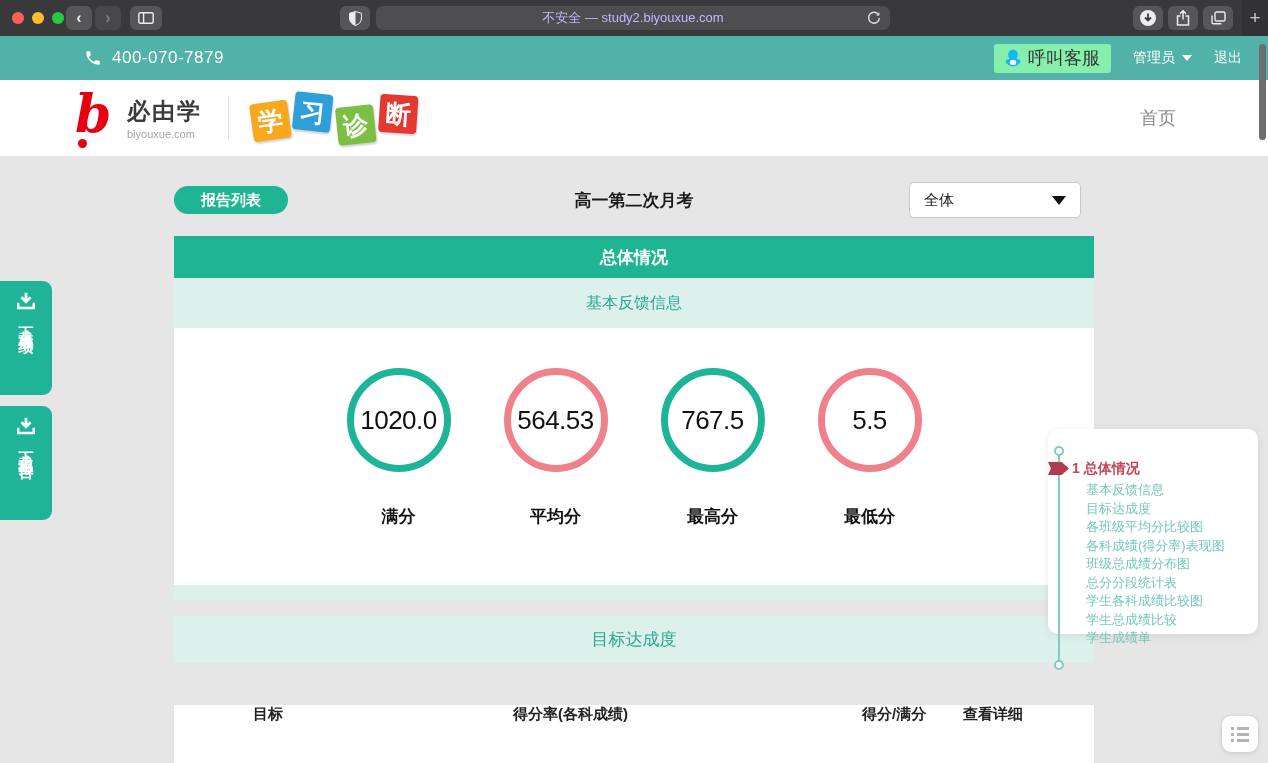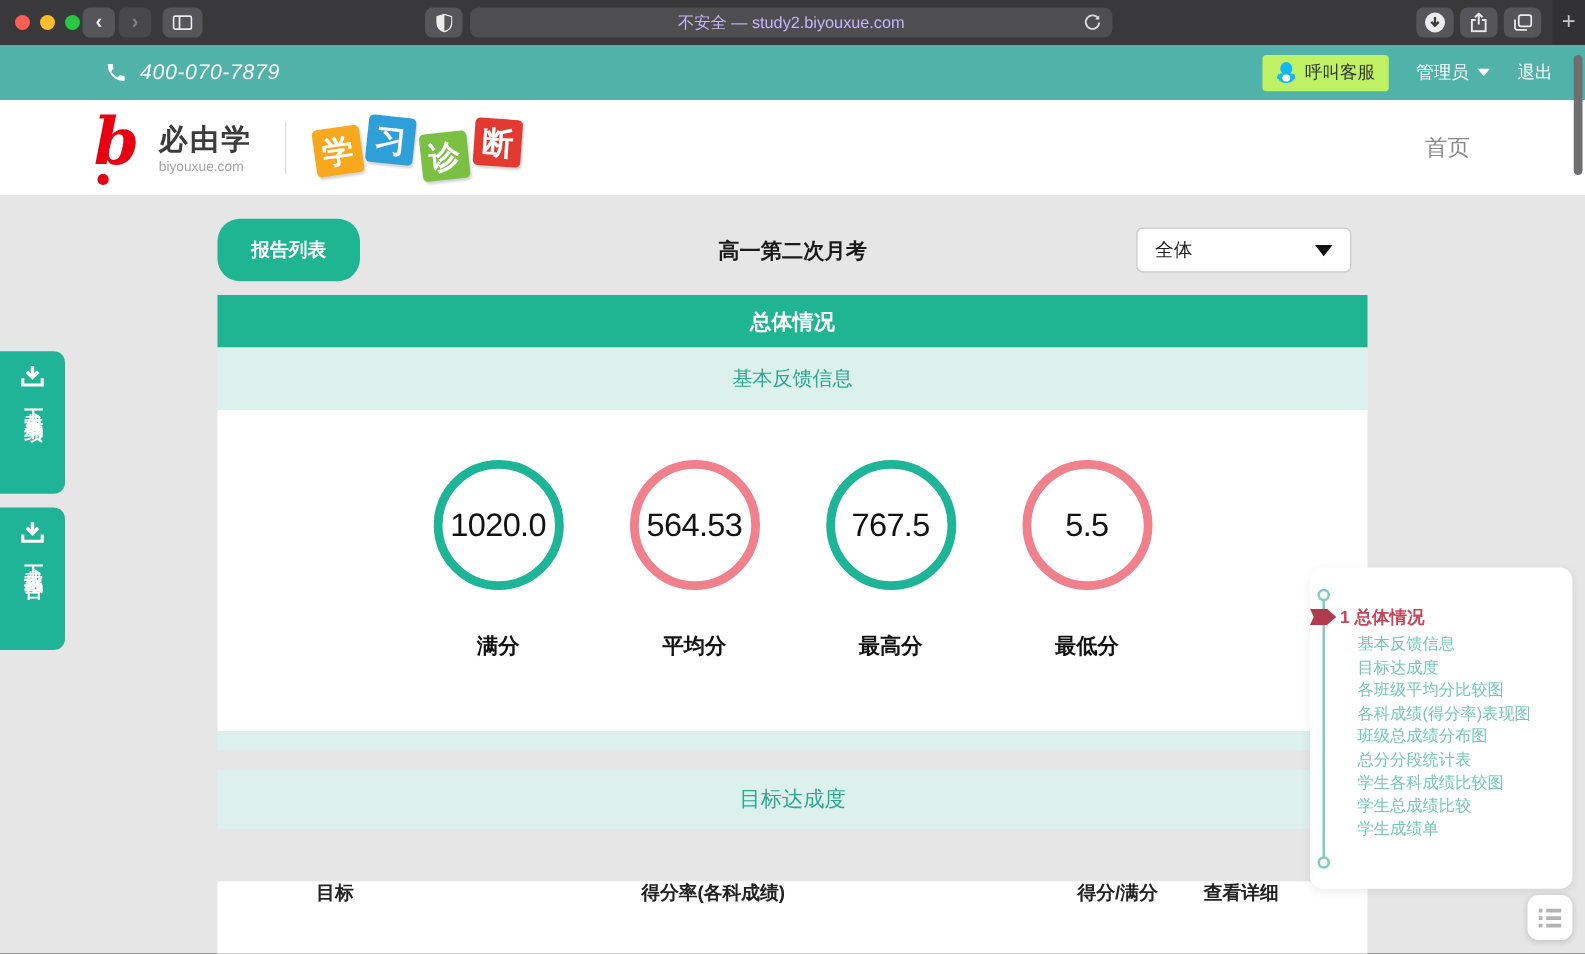--- a/index.html
+++ b/index.html
@@ -20,24 +20,24 @@
             border-radius:7px; display:flex; align-items:center; justify-content:center; }
   .urlbar .url-text { color:#c4b5fd; font-size:13px; }
   .reload { position:absolute; right:8px; top:4px; width:16px; height:16px; }
   .newtab-zone { position:absolute; right:0; top:0; width:26px; height:36px; background:#323234;
                  display:flex; align-items:center; justify-content:center; color:#c9c9c9; font-size:19px; }
   .scroll-thumb { position:absolute; right:2px; top:44px; width:7px; height:96px; background:#6e6e71; border-radius:4px; z-index:60; }
 
   
   .topbar { position:absolute; top:36px; left:0; width:1268px; height:44px; background:#50b2a8;
             display:flex; align-items:center; justify-content:space-between; padding:0 26px 0 84px; color:#fff; }
-  .phone-group { display:flex; align-items:center; gap:10px; font-size:17px; letter-spacing:.5px;font-style:italic; }
+  .phone-group { display:flex; align-items:center; gap:10px; font-size:17px; letter-spacing:.5px; }
   .topbar-right { display:flex; align-items:center; gap:22px; }
-  .service-btn { display:flex; align-items:center; gap:7px; background:#bef264; border:none; border-radius:3px;
-                 height:29px; padding:0 11px; font-size:14px; color:#333; cursor:pointer; font-family:inherit;justify-content:center; }
+  .service-btn { display:flex; align-items:center; gap:7px; background:#86efac; border:none; border-radius:3px;
+                 height:29px; padding:0 11px; font-size:18px; color:#333; cursor:pointer; font-family:inherit;justify-content:center; }
   .user-menu { display:flex; align-items:center; gap:7px; font-size:14px; cursor:pointer; }
   .caret-down { width:0; height:0; border-left:5px solid transparent; border-right:5px solid transparent; border-top:6px solid #fff; }
   .logout { font-size:14px; cursor:pointer; }
 
   
   .brandbar { position:absolute; top:80px; left:0; width:1268px; height:76px; background:#fff;
               display:flex; align-items:center; padding:0 92px 0 75px; }
   .logo-b { position:relative; width:44px; height:56px; }
   .logo-b .bchar { font-family:"DejaVu Serif",serif; font-weight:bold; font-style:italic;
                    font-size:52px; color:#e60012; line-height:48px; }
@@ -52,21 +52,21 @@
   .tile.t0 { background:#f7a81c; transform:rotate(-8deg) translateY(3px); }
   .tile.t1 { background:#2e9fd9; transform:rotate(6deg) translateY(-6px); margin-left:4px; }
   .tile.t2 { background:#7cc043; transform:rotate(-6deg) translateY(7px); margin-left:5px; }
   .tile.t3 { background:#e23a30; transform:rotate(4deg) translateY(-4px); margin-left:5px; }
   .home-link { margin-left:auto; color:#8a8a8a; font-size:18px; cursor:pointer; }
 
   
   .main { position:absolute; top:156px; left:0; width:1268px; height:607px; }
   .col { width:920px; margin:0 auto; }
   .toolbar { margin-top:26px; height:36px; position:relative; display:flex; align-items:center; }
-  .pill-btn { background:#1fb492; color:#fff; border:none; border-radius:18px; height:50px; padding:0 27px;
+  .pill-btn { background:#1fb492; color:#fff; border:none; border-radius:18px; height:28px; padding:0 27px;
               font-size:15px; font-weight:bold; cursor:pointer; font-family:inherit; }
   .exam-title { position:absolute; left:0; right:0; text-align:center; font-size:17px; font-weight:bold; color:#1a1a1a; }
   .scope-select { position:absolute; right:13px; top:0; width:172px; height:36px; background:#fff;
                   border:1px solid #c9c9c9; border-radius:5px; display:flex; align-items:center;
                   justify-content:space-between; padding:0 14px; font-size:15px; color:#222; cursor:pointer; }
   .scope-caret { width:0; height:0; border-left:7px solid transparent; border-right:7px solid transparent; border-top:9px solid #111; }
 
   .banner-main { margin-top:18px; height:42px; background:#1fb492; color:#fff; font-size:17px; font-weight:bold;
                  display:flex; align-items:center; justify-content:center; }
   .banner-sub { height:50px; background:#ddf1ec; color:#2aa893; font-size:16px;
@@ -96,21 +96,21 @@
 
   
   .side-btn { position:absolute; left:0; width:52px; background:#1fb498; border-radius:0 9px 9px 0;
               color:#fff; display:flex; flex-direction:column; align-items:center; padding-top:11px; cursor:pointer; z-index:40; }
   .side-btn.b0 { top:281px; height:114px; }
   .side-btn.b1 { top:406px; height:114px; }
   .side-btn .vtext { margin-top:5px; font-size:15px; font-weight:bold; line-height:22px;
                      writing-mode:vertical-rl; text-orientation:upright; letter-spacing:4px; }
 
   
-  .toc-panel { position:absolute; left:1048px; top:454px; width:210px; height:257px; background:#fff;
+  .toc-panel { position:absolute; left:1048px; top:429px; width:210px; height:205px; background:#fff;
                border-radius:10px; box-shadow:0 2px 8px rgba(0,0,0,.08); z-index:30; }
   .toc-line { position:absolute; left:10px; top:23px; width:2px; height:212px; background:#7fccc0; }
   .toc-node { position:absolute; left:6px; width:10px; height:10px; border:2px solid #7fccc0; border-radius:50%; background:#fff; }
   .toc-node.top { top:17px; } .toc-node.bottom { top:231px; }
   .toc-flag { position:absolute; left:0px; top:33px; width:21px; height:13px; background:#b23a4e;
               clip-path:polygon(0 0,65% 0,100% 50%,65% 100%,0 100%,14% 50%); }
   .toc-current { position:absolute; left:24px; top:31px; font-size:14px; color:#c64556; font-weight:bold; cursor:pointer; white-space:nowrap; }
   .toc-list { position:absolute; left:38px; top:52px; list-style:none; }
   .toc-list li { font-size:13px; color:#74c8ba; line-height:18.5px; cursor:pointer; white-space:nowrap; }
 

